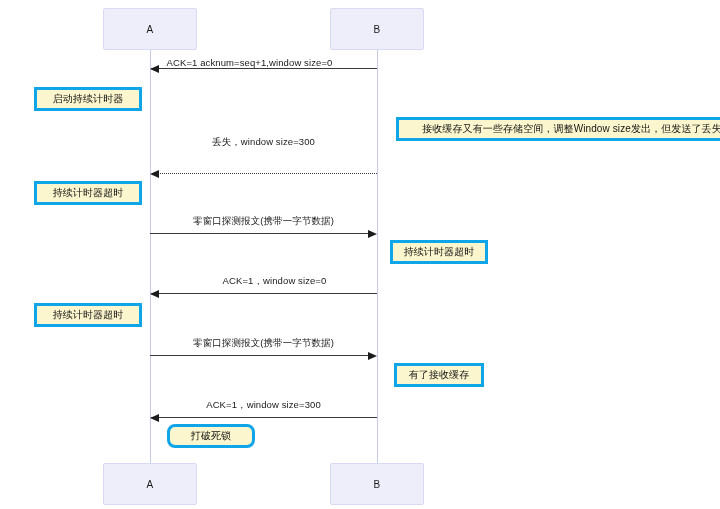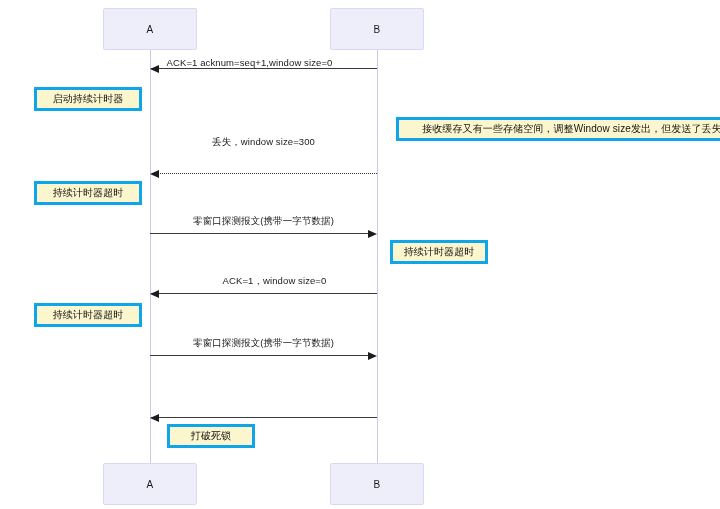--- a/index.html
+++ b/index.html
@@ -131,29 +131,31 @@
   <div class="arrowhead right" style="left:368px; top:229.5px;"></div>
 
   <div class="msg-label" style="left:150px; top:275px; width:227px;margin-left:11px;">ACK=1，window size=0</div>
   <div class="msg-line" style="left:151px; top:293px; width:226px;"></div>
   <div class="arrowhead left" style="left:150px; top:289.5px;"></div>
 
   <div class="msg-label" style="left:150px; top:337px; width:227px;">零窗口探测报文(携带一字节数据)</div>
   <div class="msg-line" style="left:150px; top:355px; width:218px;"></div>
   <div class="arrowhead right" style="left:368px; top:351.5px;"></div>
 
+  <div class="msg-label" style="left:150px; top:399px; width:227px;">ACK=1，window size=300</div>
   <div class="msg-line" style="left:151px; top:417px; width:226px;"></div>
   <div class="arrowhead left" style="left:150px; top:413.5px;"></div>
 
   <div class="note" style="left:34px; top:87px; width:108px; height:24px;">启动持续计时器</div>
 
   <div class="note" style="left:396px; top:117px; width:352px; height:24px;">接收缓存又有一些存储空间，调整Window size发出，但发送了丢失</div>
 
   <div class="note" style="left:34px; top:181px; width:108px; height:24px;">持续计时器超时</div>
 
   <div class="note" style="left:390px; top:240px; width:98px; height:24px;">持续计时器超时</div>
 
   <div class="note" style="left:34px; top:303px; width:108px; height:24px;">持续计时器超时</div>
 
+  <div class="note" style="left:394px; top:363px; width:90px; height:24px;">有了接收缓存</div>
 
-  <div class="note" style="left:167px; top:424px; width:88px; height:24px;">打破死锁</div>
+  <div class="note" style="left:167px; top:424px; width:88px; height:24px;border-radius:8px;">打破死锁</div>
 
 </div>
 
 </body></html>

